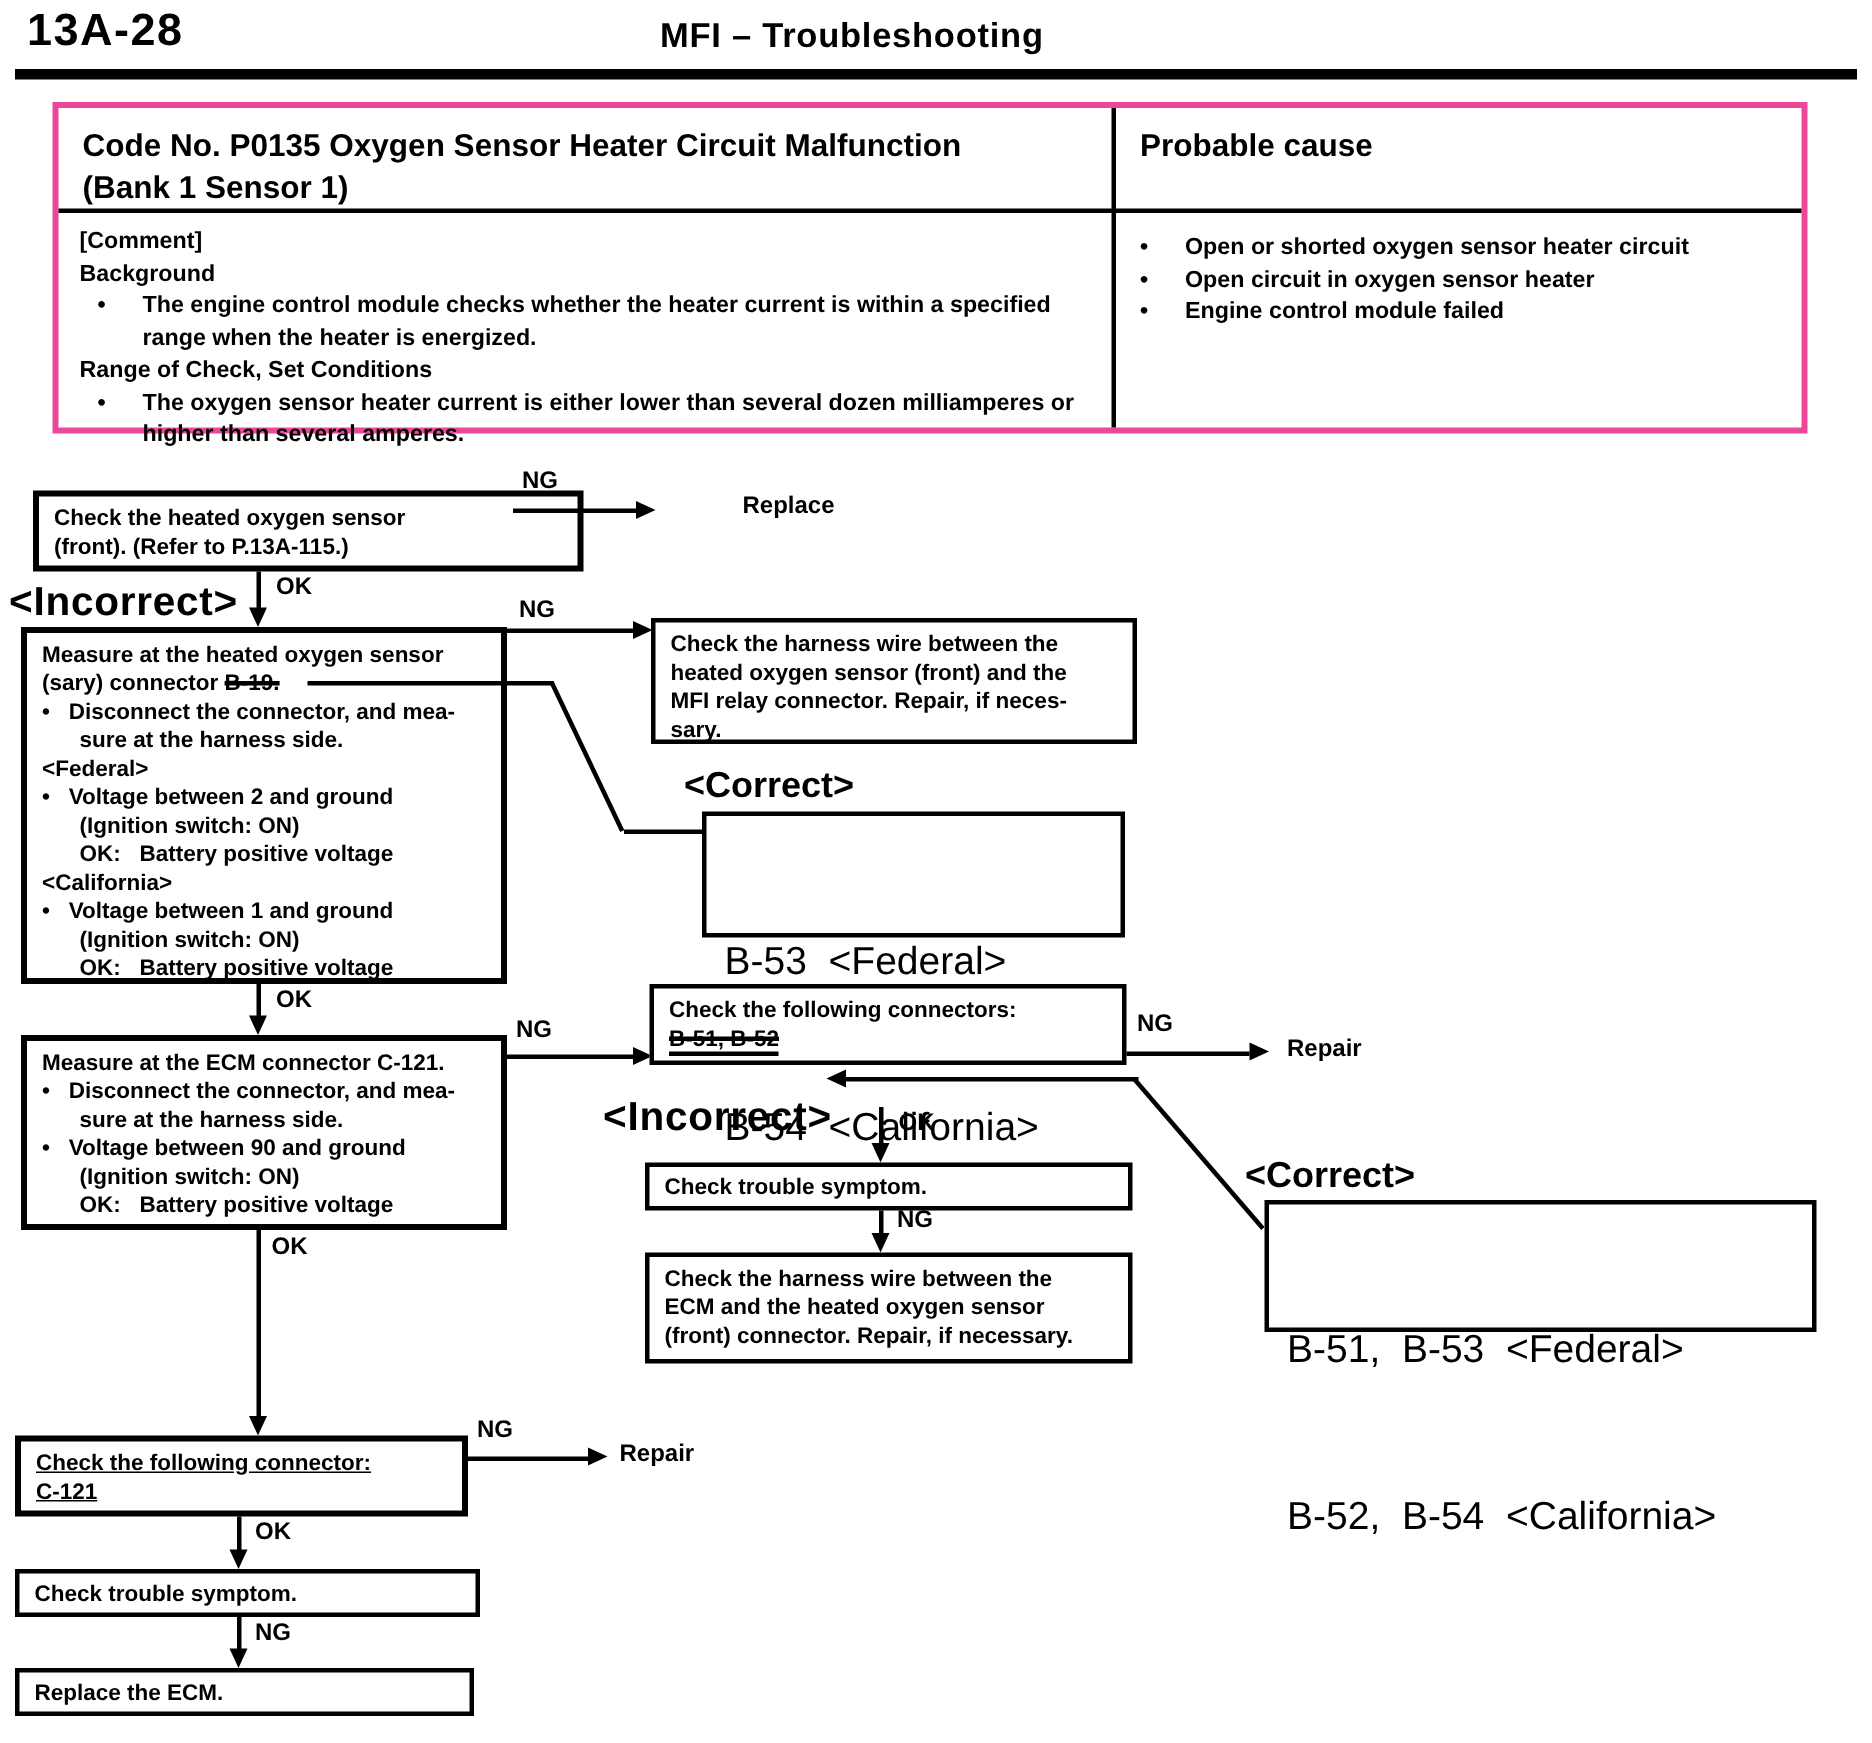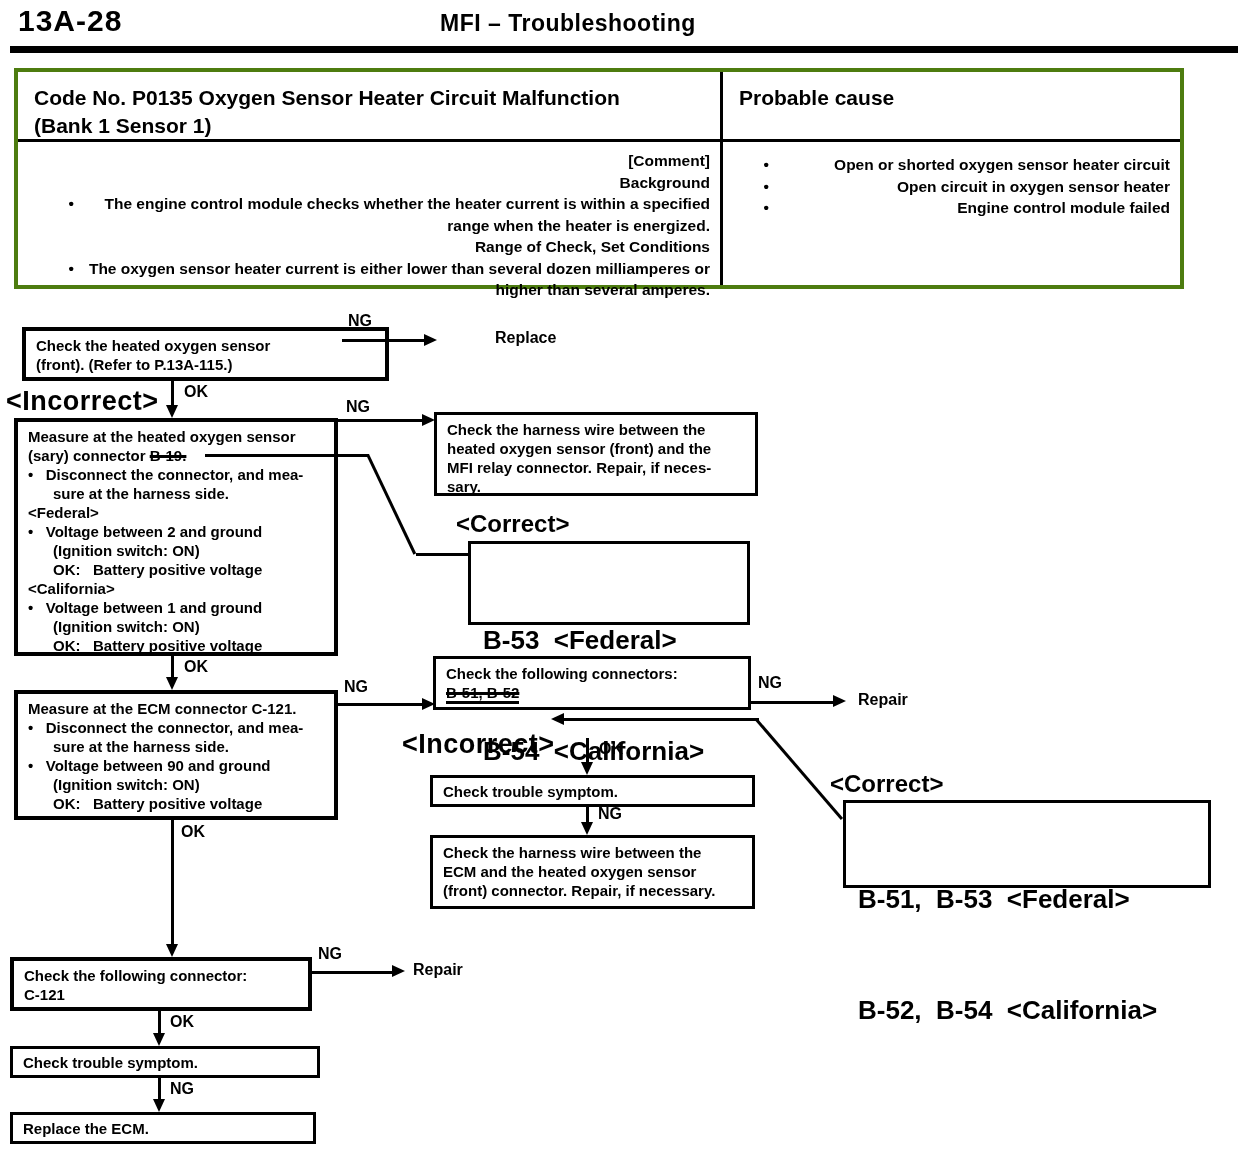--- a/index.html
+++ b/index.html
@@ -4,24 +4,24 @@
 <style>
   html,body{margin:0;padding:0;background:#e8e8e8;}
   .page{position:relative;width:1248px;height:1162px;background:#ffffff;color:#000;
         font-family:"Liberation Sans",sans-serif;overflow:hidden;padding-left:48px;}
   .abs{position:absolute;}
   
   .pagenum{position:absolute;font-size:30px;font-weight:bold;letter-spacing:1px;}
   .doctitle{position:absolute;font-size:23px;font-weight:bold;letter-spacing:0.5px;}
   .rule{position:absolute;background:#000;}
   
-  .itable{position:absolute;border:4px solid #4d7c0f;box-sizing:border-box;}
+  .itable{position:absolute;border:4px solid #ec4899;box-sizing:border-box;margin-left:21px;}
   .cell{position:absolute;box-sizing:border-box;font-weight:bold;}
   .code-title{font-size:21px;line-height:28px;}
-  .body-txt{font-size:15.5px;line-height:21.5px;text-align:right;}
+  .body-txt{font-size:15.5px;line-height:21.5px;}
   .trow{display:flex;}
   .tb{width:30px;flex:0 0 30px;}
   .tt{flex:1;}
   
   .box{position:absolute;border:3px solid #000;box-sizing:border-box;background:#fff;
        font-weight:bold;font-size:15px;line-height:19px;padding:5px 10px;}
   .b4{border-width:4px;}
   .bl{white-space:pre;}
   .struck{text-decoration:line-through;text-decoration-thickness:3px;}
   .struck2{text-decoration:line-through;text-decoration-thickness:3px;border-bottom:3px solid #000;}
@@ -31,21 +31,21 @@
   .diag{transform-origin:0 0;}
   .ar{position:absolute;width:0;height:0;}
   .ar-r{border-top:6px solid transparent;border-bottom:6px solid transparent;border-left:13px solid #000;}
   .ar-l{border-top:6px solid transparent;border-bottom:6px solid transparent;border-right:13px solid #000;}
   .ar-d{border-left:6px solid transparent;border-right:6px solid transparent;border-top:13px solid #000;}
   .lbl{position:absolute;font-size:16px;font-weight:bold;}
   .term{position:absolute;font-size:16px;font-weight:bold;}
   .ann{position:absolute;font-size:27px;font-weight:bold;letter-spacing:0.5px;}
   .ann2{position:absolute;font-size:24px;font-weight:bold;}
   .corrbox{position:absolute;border:3px solid #000;box-sizing:border-box;background:#fff;
-           font-weight:bold;font-size:26px;line-height:37px;padding:4px 12px;white-space:pre;}
+           font-weight:normal;font-size:26px;line-height:37px;padding:4px 12px;white-space:pre;}
 </style>
 </head>
 <body>
 
 <div class="page">
 
   <div class="pagenum" style="left:18px;top:4px;">13A-28</div>
   <div class="doctitle" style="left:440px;top:10px;">MFI – Troubleshooting</div>
   <div class="rule" style="left:10px;top:46px;width:1228px;height:7px;"></div>
 
@@ -189,21 +189,21 @@
   <div class="ann2" style="left:830px;top:770px;">&lt;Correct&gt;</div>
   <div class="corrbox" style="left:843px;top:800px;width:368px;height:88px;">
     <div>B-51,  B-53  &lt;Federal&gt;</div>
     <div>B-52,  B-54  &lt;California&gt;</div>
   </div>
 
   <div class="vline" style="left:171px;top:820px;height:126px;"></div>
   <div class="ar ar-d" style="left:166px;top:944px;"></div>
   <div class="lbl" style="left:181px;top:823px;">OK</div>
 
-  <div class="box b4" style="left:10px;top:957px;width:302px;height:54px;">
+  <div class="box b4" style="left:10px;top:957px;width:302px;height:54px;text-decoration:underline;">
     <div class="bl">Check the following connector:</div>
     <div class="bl">C-121</div>
   </div>
   <div class="lbl" style="left:318px;top:945px;">NG</div>
   <div class="hline" style="left:312px;top:971px;width:80px;"></div>
   <div class="ar ar-r" style="left:392px;top:965px;"></div>
   <div class="term" style="left:413px;top:961px;">Repair</div>
 
   <div class="vline" style="left:158px;top:1011px;height:24px;"></div>
   <div class="ar ar-d" style="left:153px;top:1033px;"></div>

